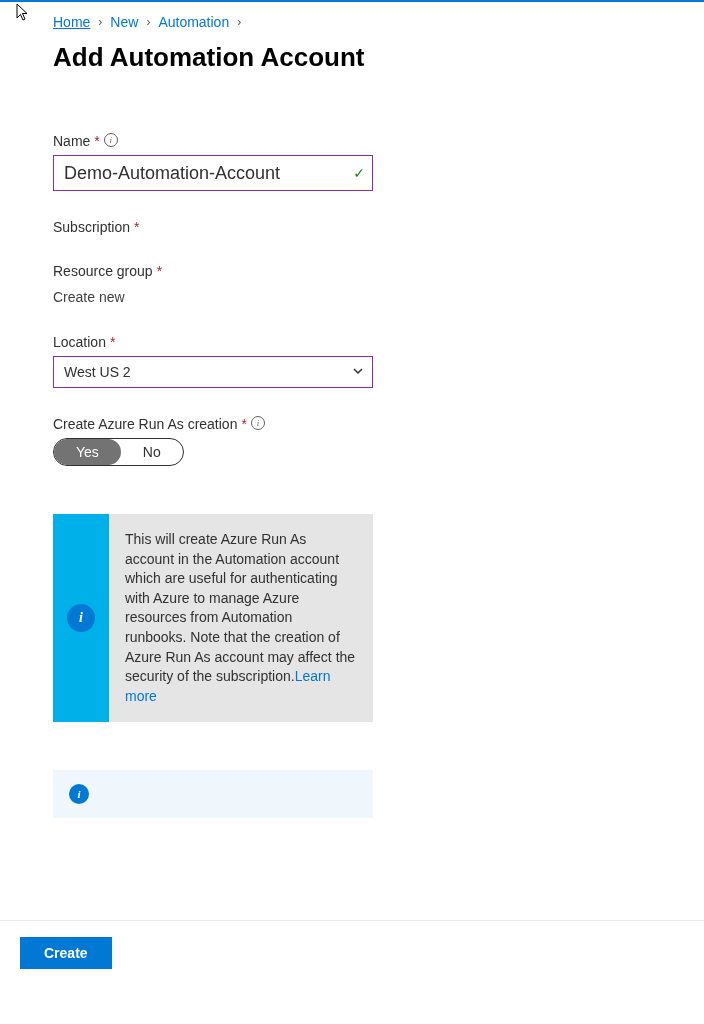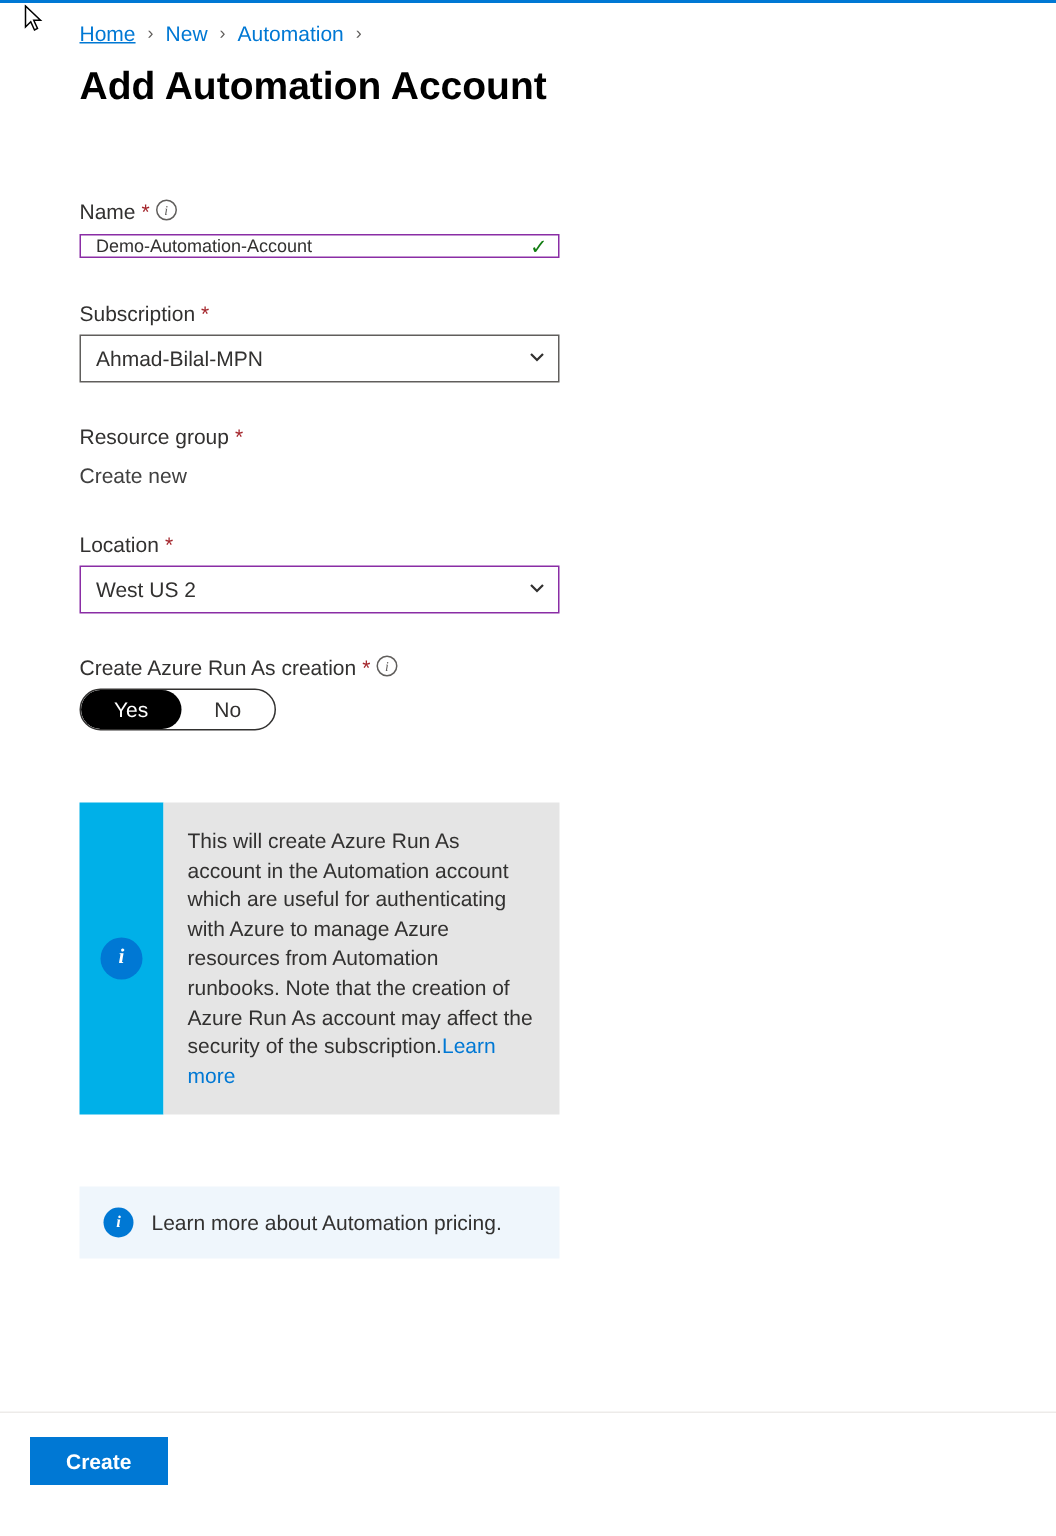--- a/index.html
+++ b/index.html
@@ -77,24 +77,24 @@
       border: 1px solid #605e5c;
       border-radius: 50%;
       font-size: 9px;
       color: #605e5c;
       font-style: italic;
       font-family: Georgia, serif;
       cursor: pointer;
     }
     .text-input {
       width: 100%;
-      height: 16px;
+      height: 36px;
       border: 1px solid #8a2da5;
       padding: 0 28px 0 10px;
-      font-size: 12px;
+      font-size: 18px;
       color: #323130;
       font-family: inherit;
       background: #fff;
     }
     .input-wrap {
       position: relative;
     }
     .check-icon {
       position: absolute;
       right: 8px;
@@ -149,21 +149,21 @@
     }
     .toggle-option {
       padding: 0 22px;
       font-size: 14px;
       display: flex;
       align-items: center;
       justify-content: center;
       cursor: pointer;
     }
     .toggle-option.active {
-      background: #000000;
+      background: #737373;
       color: #fff;
       border-radius: 16px;
     }
     .info-panel {
       display: flex;
       width: 320px;
       margin-top: 48px;
       margin-bottom: 48px;
     }
     .info-panel-bar {
@@ -272,28 +272,20 @@
       <input class="text-input" type="text" value="Demo-Automation-Account" style="">
       <span class="check-icon">✓</span>
     </div>
   </div>
 
   <div class="field">
     <div class="field-label">
       <span>Subscription</span>
       <span class="required">*</span>
     </div>
-    <div class="select-box gray-border">
-      <span>Ahmad-Bilal-MPN</span>
-      <span class="chevron">
-        <svg viewBox="0 0 12 12">
-            <path d="M2 4 L6 8 L10 4"></path>
-          </svg>
-      </span>
-    </div>
   </div>
 
   <div class="field">
     <div class="field-label">
       <span>Resource group</span>
       <span class="required">*</span>
     </div>
     <a href="#" class="link-small">Create new</a>
   </div>
 
@@ -328,20 +320,19 @@
     <div class="info-panel-bar">
       <div class="info-panel-icon">i</div>
     </div>
     <div class="info-panel-body">
       <span>This will create Azure Run As account in the Automation account which are useful for authenticating with Azure to manage Azure resources from Automation runbooks. Note that the creation of Azure Run As account may affect the security of the subscription.</span><a href="#">Learn more</a>
     </div>
   </div>
 
   <div class="pricing-panel">
     <div class="pricing-icon">i</div>
-    <span>Learn more about Automation pricing.</span>
   </div>
 
 </div>
 
 <div class="footer">
   <button class="create-btn">Create</button>
 </div>
 
 </body></html>

